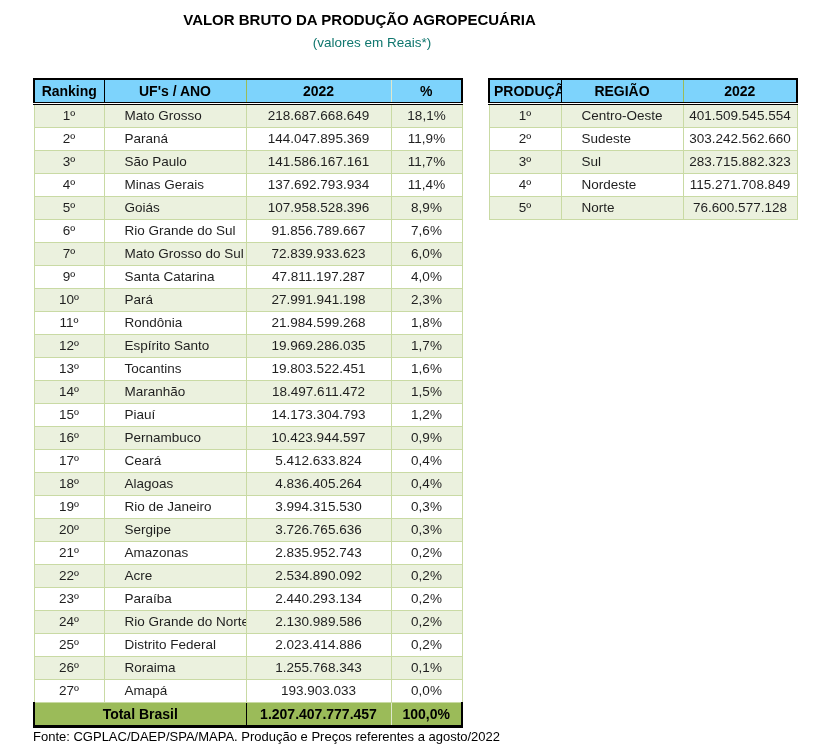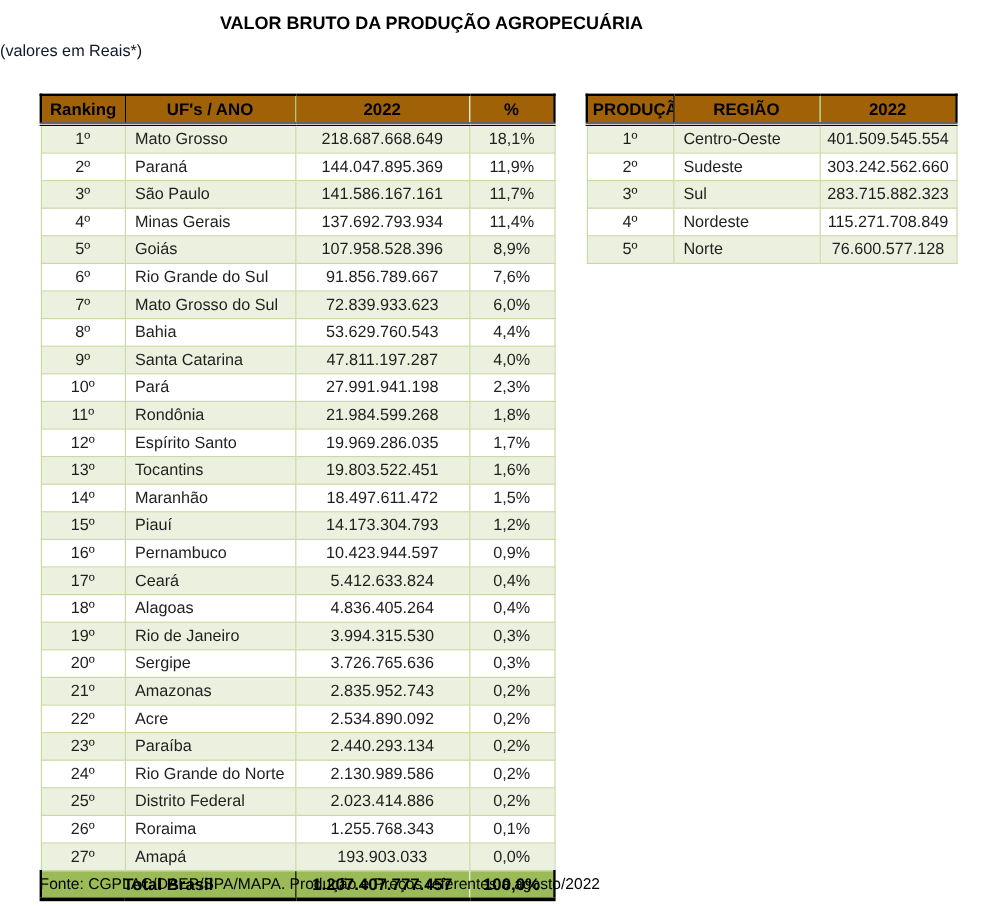--- a/index.html
+++ b/index.html
@@ -10,44 +10,44 @@
     font-family:"Liberation Sans", sans-serif;
     color:#1f1f1f;
     overflow:hidden;
   }
   .title {
     position:absolute; top:11px; left:0; width:719px;
     text-align:center; font-weight:bold; font-size:15px; color:#000;
   }
   .subtitle {
     position:absolute; top:35px; left:0; width:744px;
-    font-size:13.5px; color:#0f172a;
+    text-align:center; font-size:13.5px; color:#0f766e;
   }
   table { border-collapse:collapse; table-layout:fixed; }
   #uf-table     { position:absolute; left:33px;  top:78px; width:428px; }
   #region-table { position:absolute; left:488px; top:78px; width:308px; }
 
   th, td {
     height:22.2px; line-height:22px; padding:0 4px;
     font-size:13.5px; white-space:nowrap; overflow:hidden;
   }
   thead th {
-    background:#a16207; font-weight:bold; font-size:14px; color:#000;
+    background:#7dd3fc; font-weight:bold; font-size:14px; color:#000;
     border-top:2px solid #000; border-bottom:3px double #000; height:22px;
     text-align:center;
   }
   th.h-first { border-left:2px solid #000; border-right:1.5px solid #000; }
   th.h-name  { border-right:1px solid #9BBB59; }
   th.h-val   { border-right:1px solid #dfe8cd; }
   th.h-last  { border-right:2px solid #000; }
 
   tbody td { border:1px solid #C9DAA4; background:#fff; }
   tbody tr:nth-child(odd) td { background:#EBF1DE; }
   td.c0 { text-align:center; }
-  td.c1 { text-align:left; padding-left:8px; }
+  td.c1 { text-align:left; padding-left:20px; }
   td.c2 { text-align:center; border-left:1.5px solid #000; }
   td.c3 { text-align:center; }
 
   tfoot td {
     background:#9BBB59; font-weight:bold; font-size:14px; color:#000;
     border-top:1.5px solid #000; border-bottom:3px solid #000;
   }
   tfoot td.t-label { text-align:center; border-left:2px solid #000; }
   tfoot td.t-value { text-align:center; border-left:1.5px solid #000; border-right:1px solid #dfe8cd; }
   tfoot td.t-pct   { text-align:center; border-right:2px solid #000; }
@@ -115,26 +115,20 @@
         <td class="c2">91.856.789.667</td>
         <td class="c3">7,6%</td>
       </tr>
       <tr>
         <td class="c0">7º</td>
         <td class="c1">Mato Grosso do Sul</td>
         <td class="c2">72.839.933.623</td>
         <td class="c3">6,0%</td>
       </tr>
       <tr>
-        <td class="c0">8º</td>
-        <td class="c1">Bahia</td>
-        <td class="c2">53.629.760.543</td>
-        <td class="c3">4,4%</td>
-      </tr>
-      <tr>
         <td class="c0">9º</td>
         <td class="c1">Santa Catarina</td>
         <td class="c2">47.811.197.287</td>
         <td class="c3">4,0%</td>
       </tr>
       <tr>
         <td class="c0">10º</td>
         <td class="c1">Pará</td>
         <td class="c2">27.991.941.198</td>
         <td class="c3">2,3%</td>

